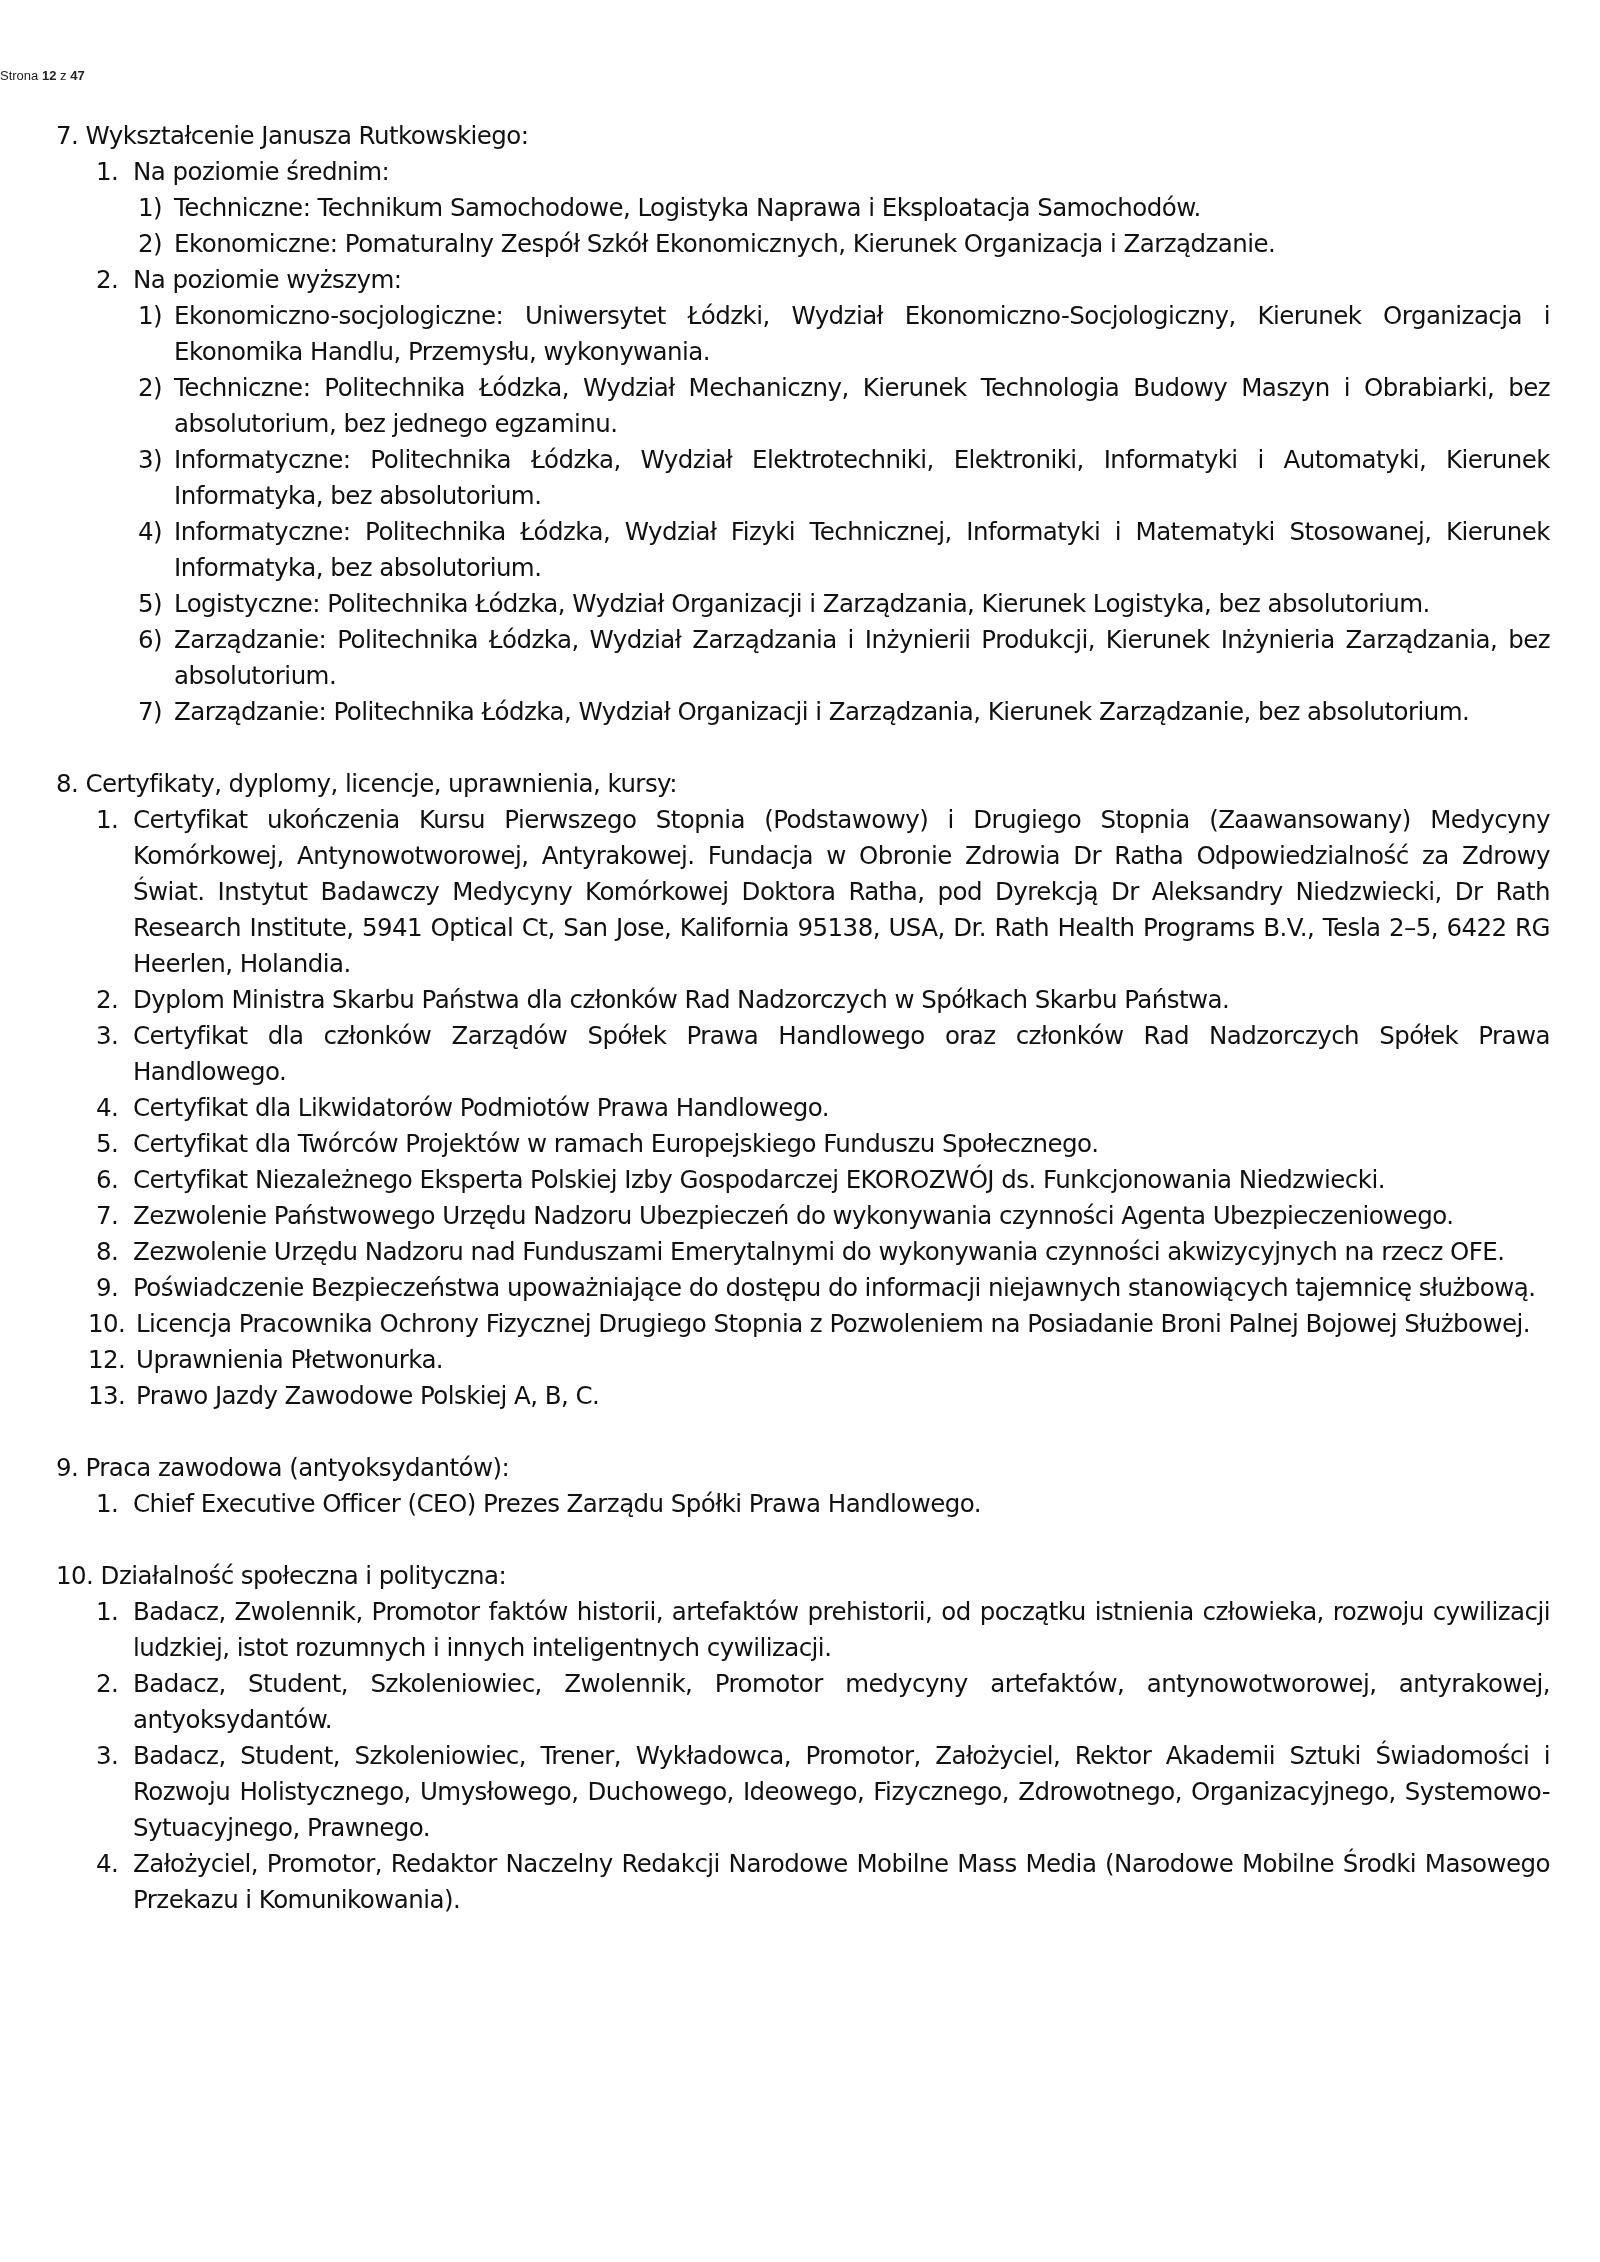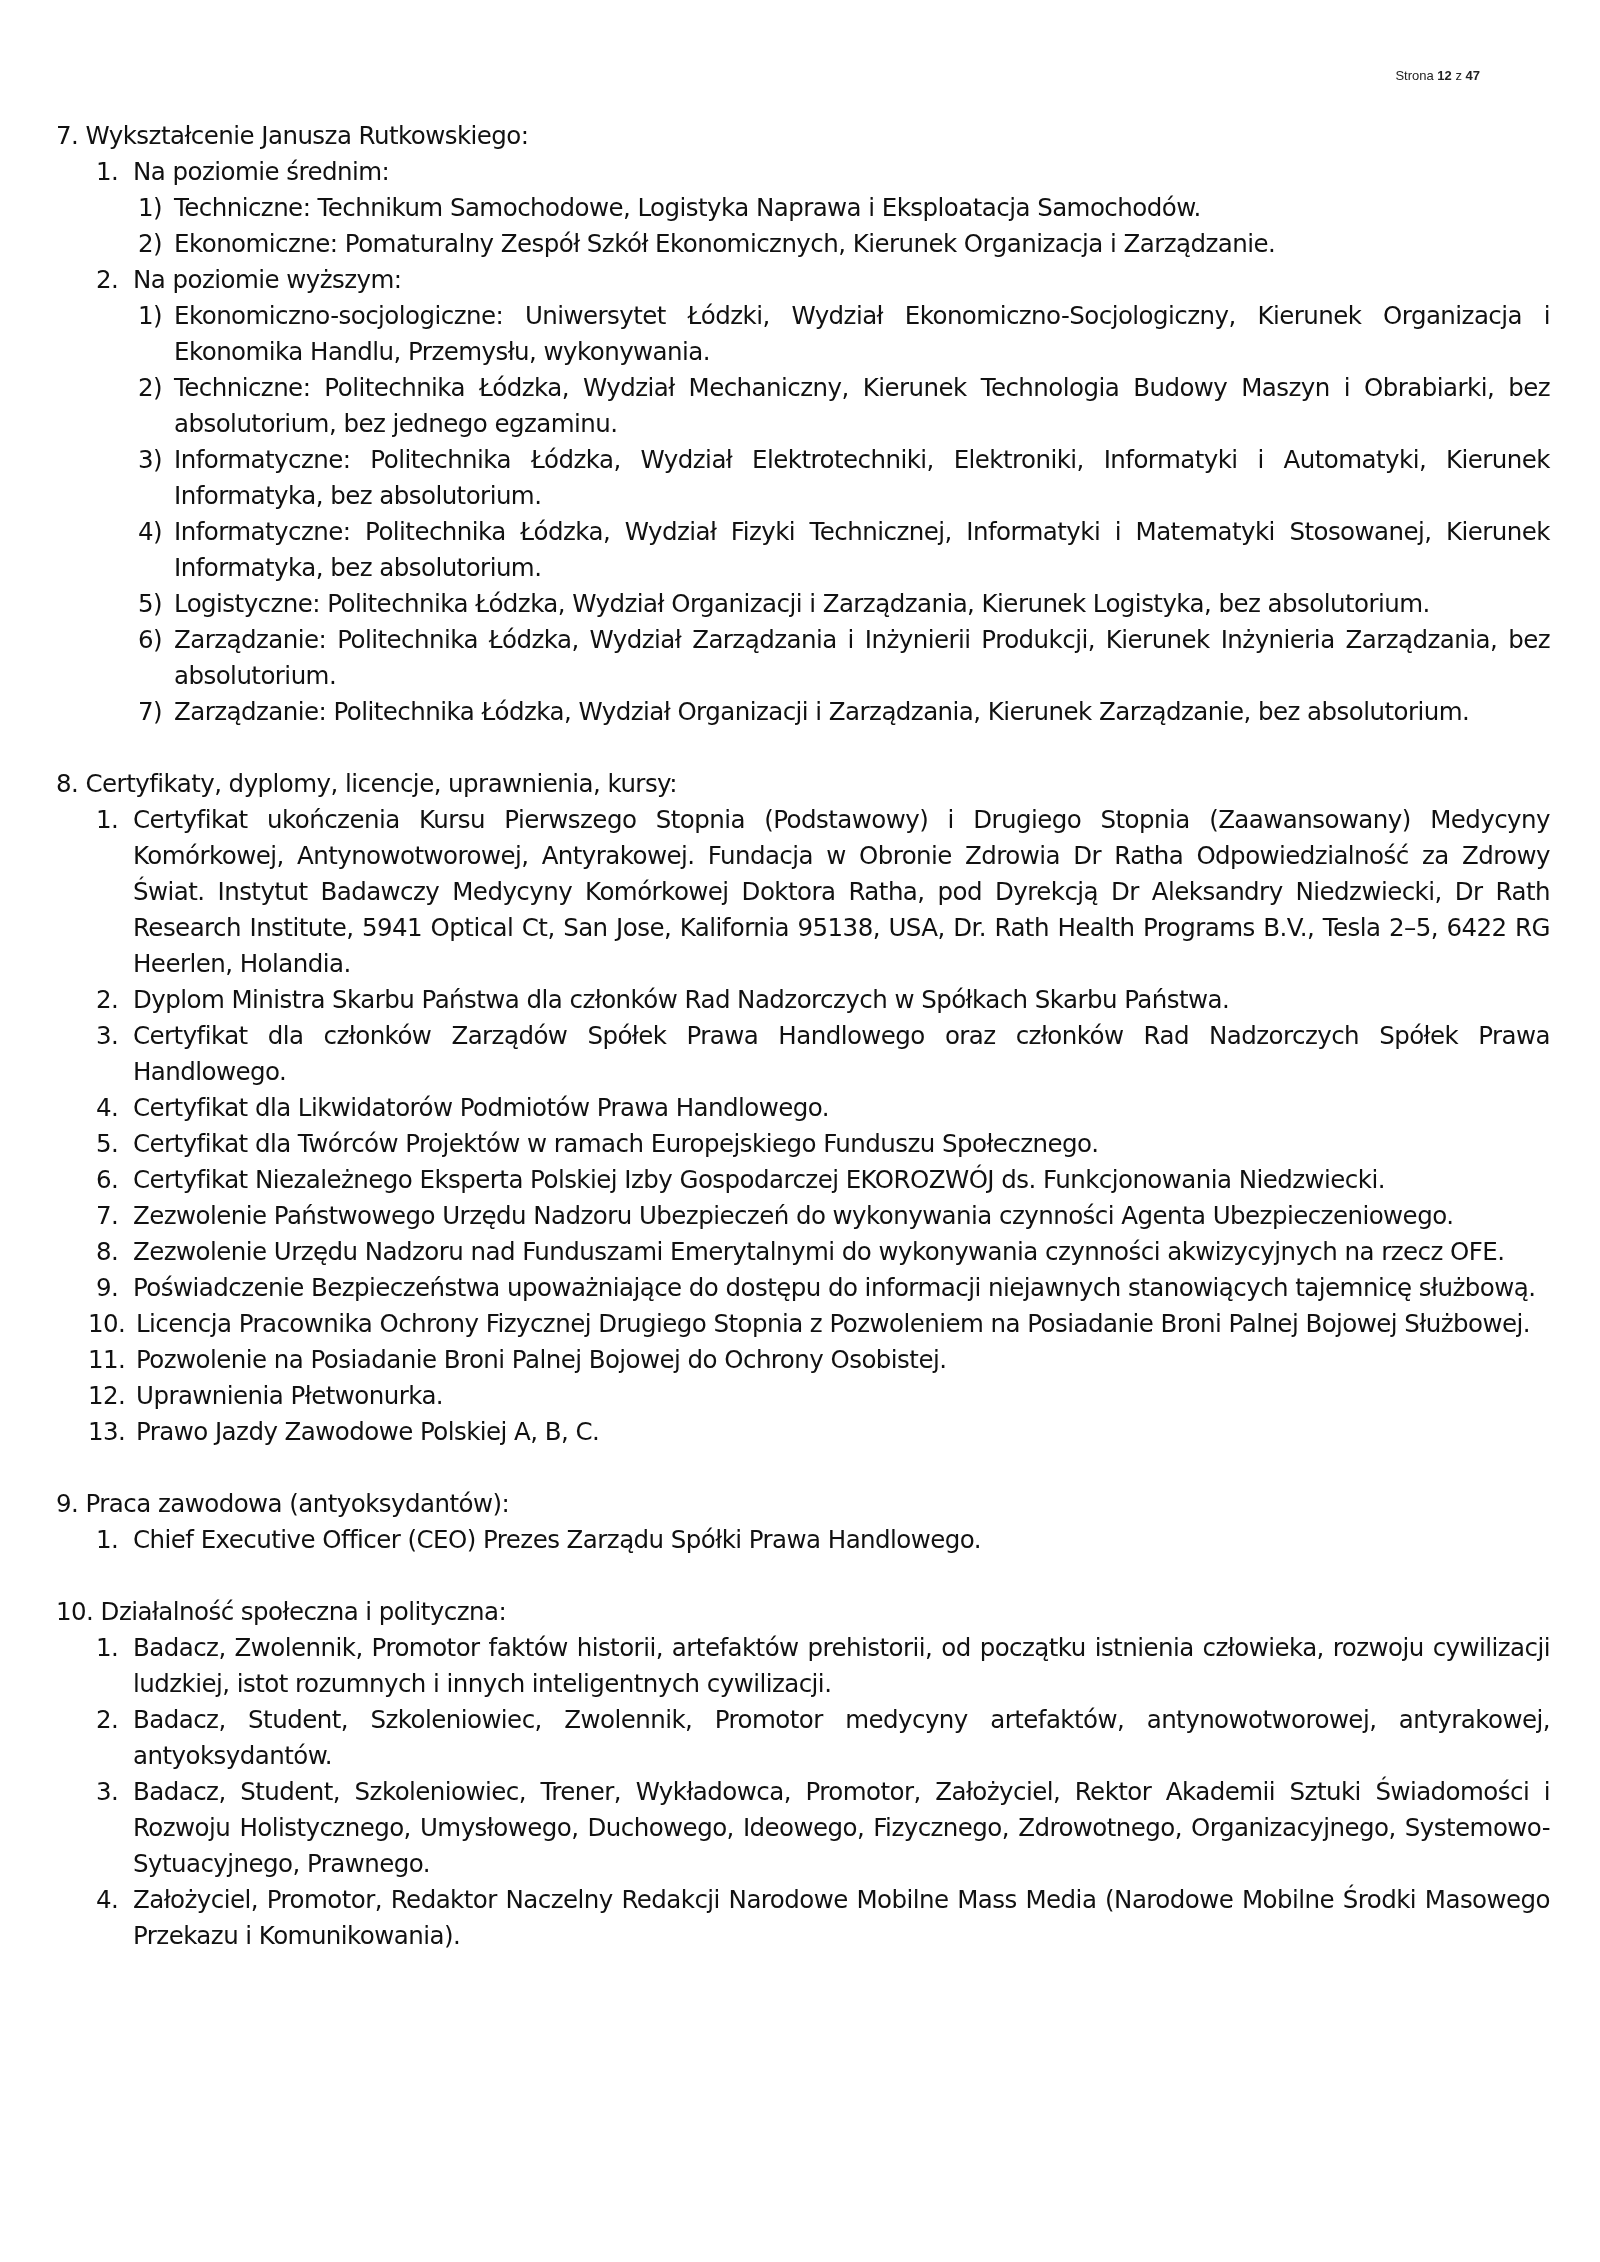--- a/index.html
+++ b/index.html
@@ -1,22 +1,22 @@
 <!DOCTYPE html>
 <html><head>
 <meta charset="utf-8">
 <style>
   html, body { margin: 0; padding: 0; background: #ffffff; }
   body {
     width: 1600px; height: 2262px; position: relative; overflow: hidden;
     font-family: "DejaVu Sans", sans-serif; color: #111111;
   }
   .page-header {
-    position: absolute; top: 68px; left: 0; width: 1460px; text-align: right;
-    font-family: "Liberation Sans", sans-serif; font-size: 13px; color: #222; margin-left: 20px;
+    position: absolute; top: 68px; left: 0; width: 1460px; text-align: left;
+    font-family: "Liberation Sans", sans-serif; font-size: 13px; color: #222;
   }
   .page-header b { font-weight: bold; }
   .content {
     position: absolute; top: 118px; left: 56px; width: 1494px;
     font-size: 24.5px; line-height: 36px; letter-spacing: -0.55px;
   }
   .section { margin-bottom: 36px; }
   .sec-title { display: flex; }
   .sec-num { white-space: pre; }
   .lvl2 { display: flex; padding-left: 40px; }
@@ -127,24 +127,20 @@
     </div>
     <div class="lvl2">
       <span class="num">9.</span>
       <span class="txt">Poświadczenie Bezpieczeństwa upoważniające do dostępu do informacji niejawnych stanowiących tajemnicę służbową.</span>
     </div>
     <div class="lvl2">
       <span class="num wide">10.</span>
       <span class="txt">Licencja Pracownika Ochrony Fizycznej Drugiego Stopnia z Pozwoleniem na Posiadanie Broni Palnej Bojowej Służbowej.</span>
     </div>
     <div class="lvl2">
-      <span class="num wide">11.</span>
-      <span class="txt">Pozwolenie na Posiadanie Broni Palnej Bojowej do Ochrony Osobistej.</span>
-    </div>
-    <div class="lvl2">
       <span class="num wide">12.</span>
       <span class="txt">Uprawnienia Płetwonurka.</span>
     </div>
     <div class="lvl2">
       <span class="num wide">13.</span>
       <span class="txt">Prawo Jazdy Zawodowe Polskiej A, B, C.</span>
     </div>
   </div>
 
   <div class="section">

